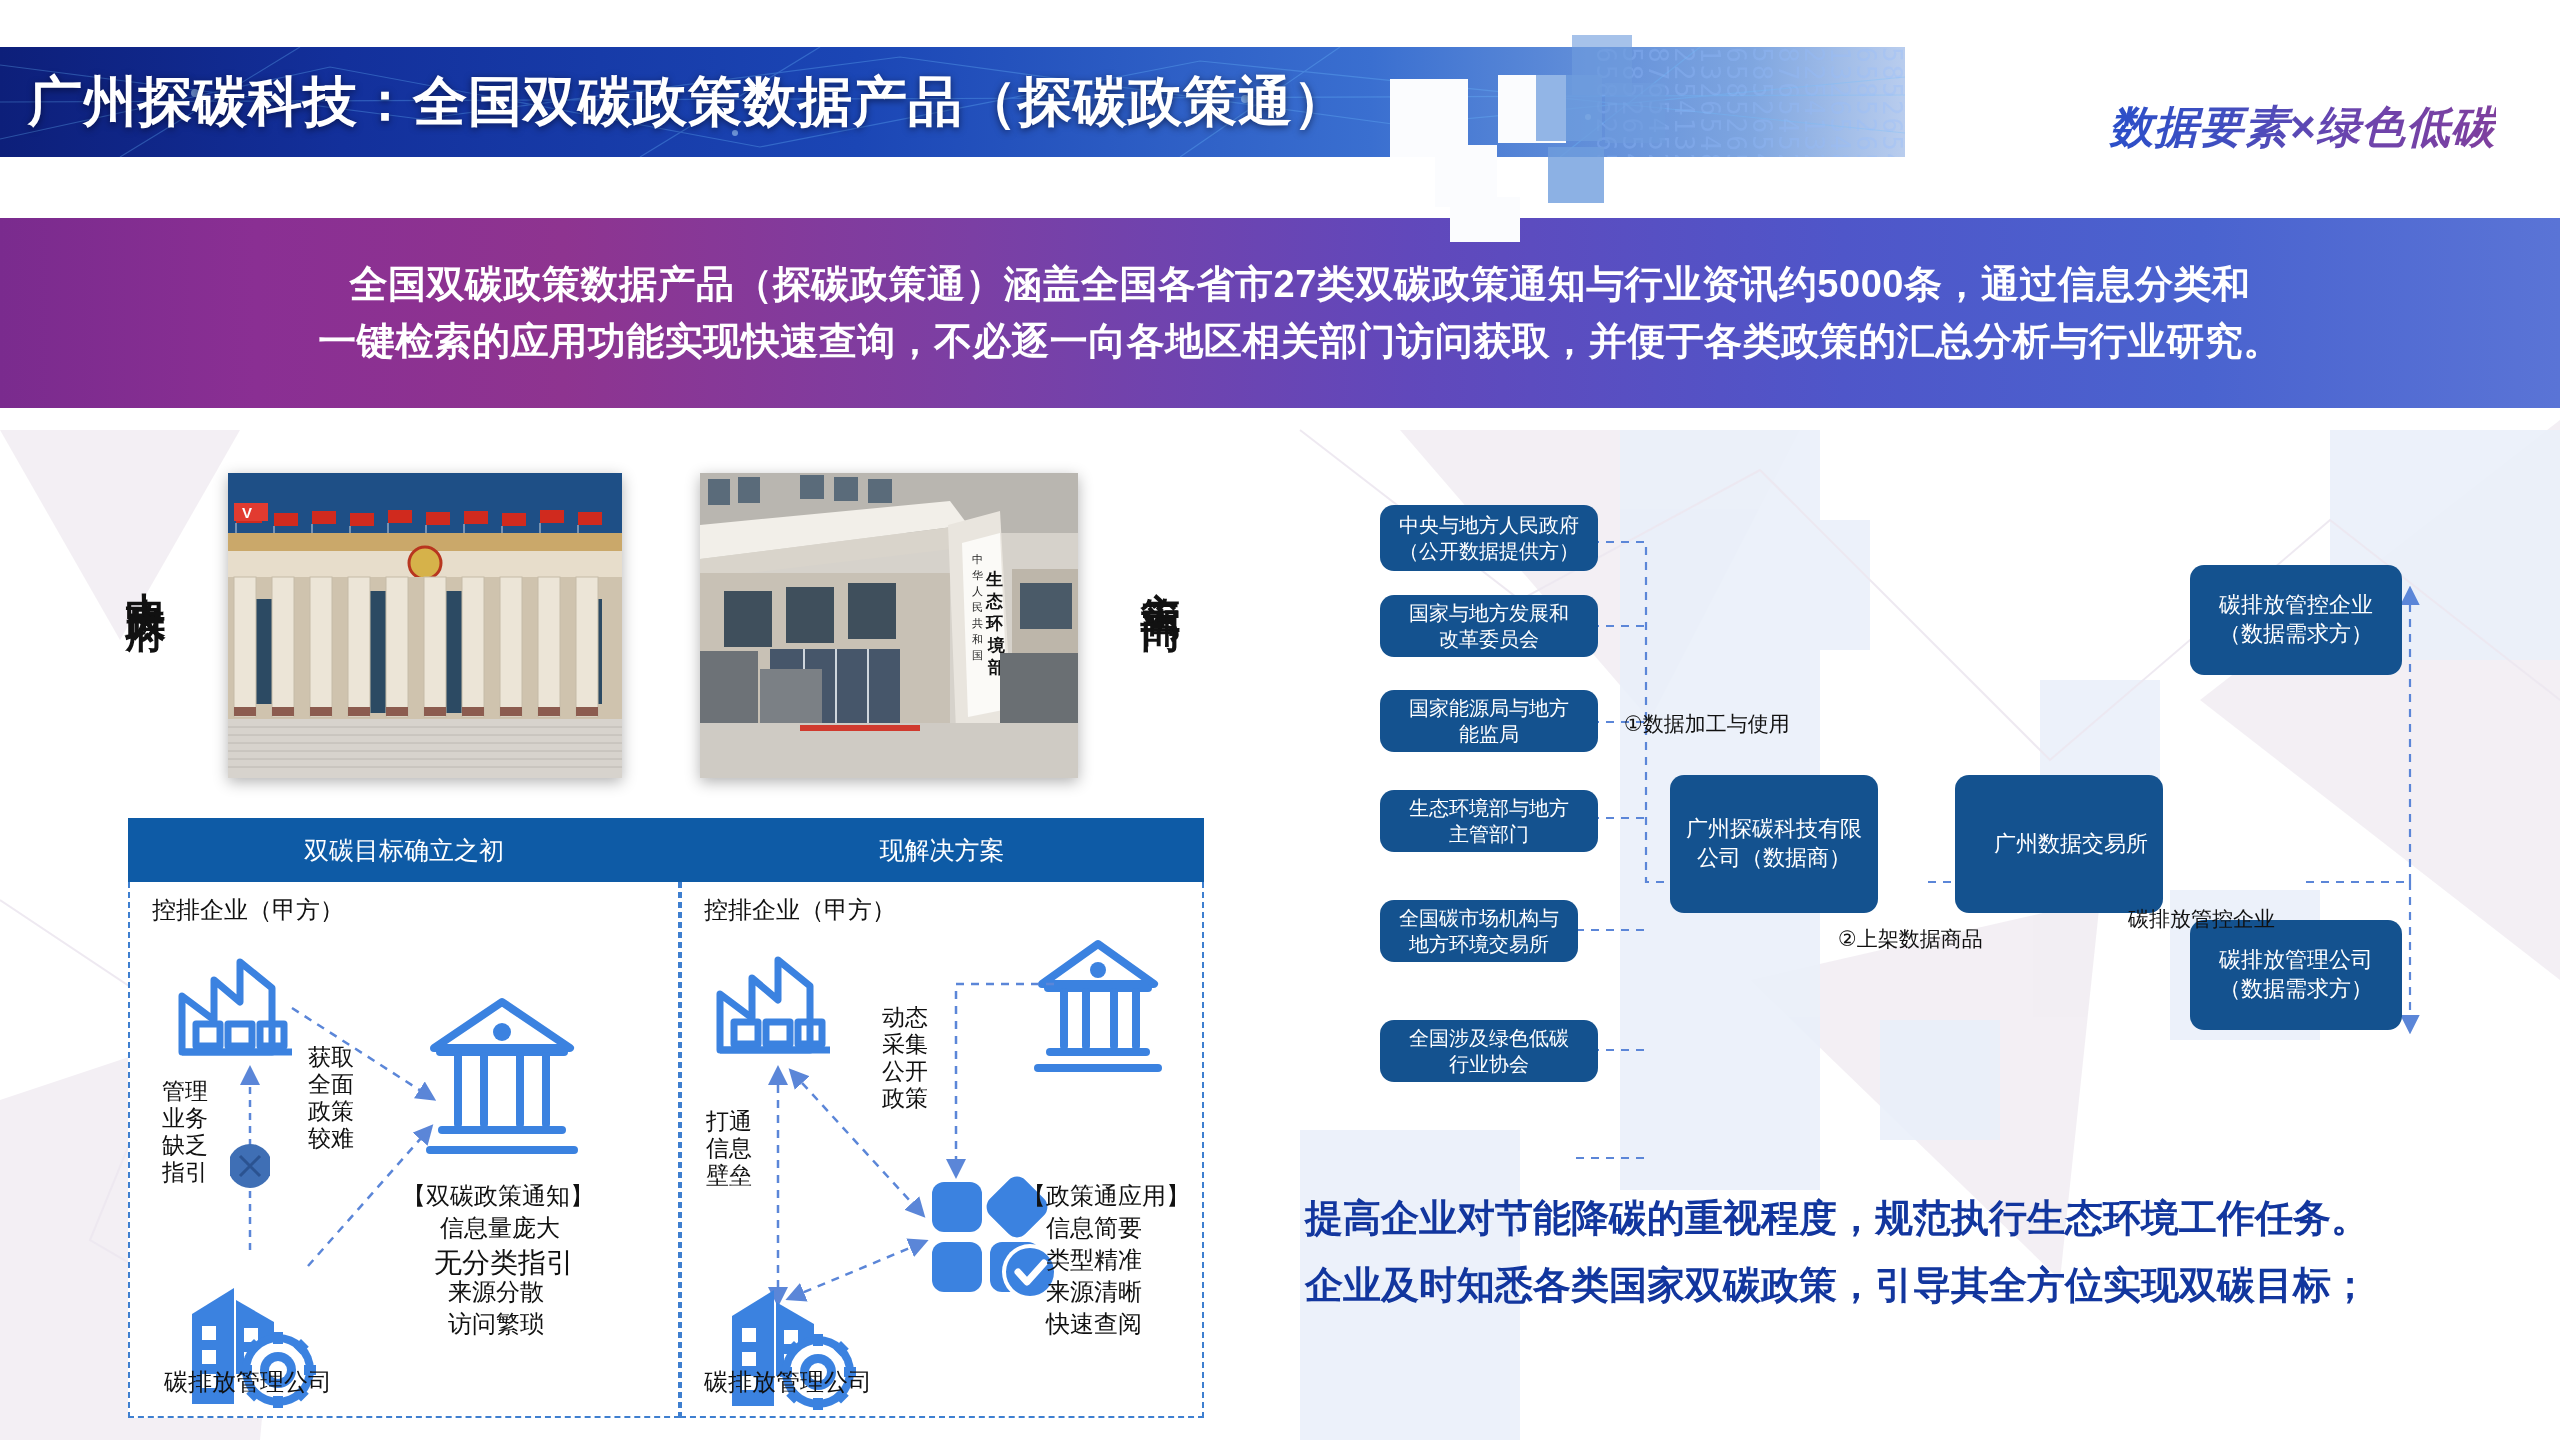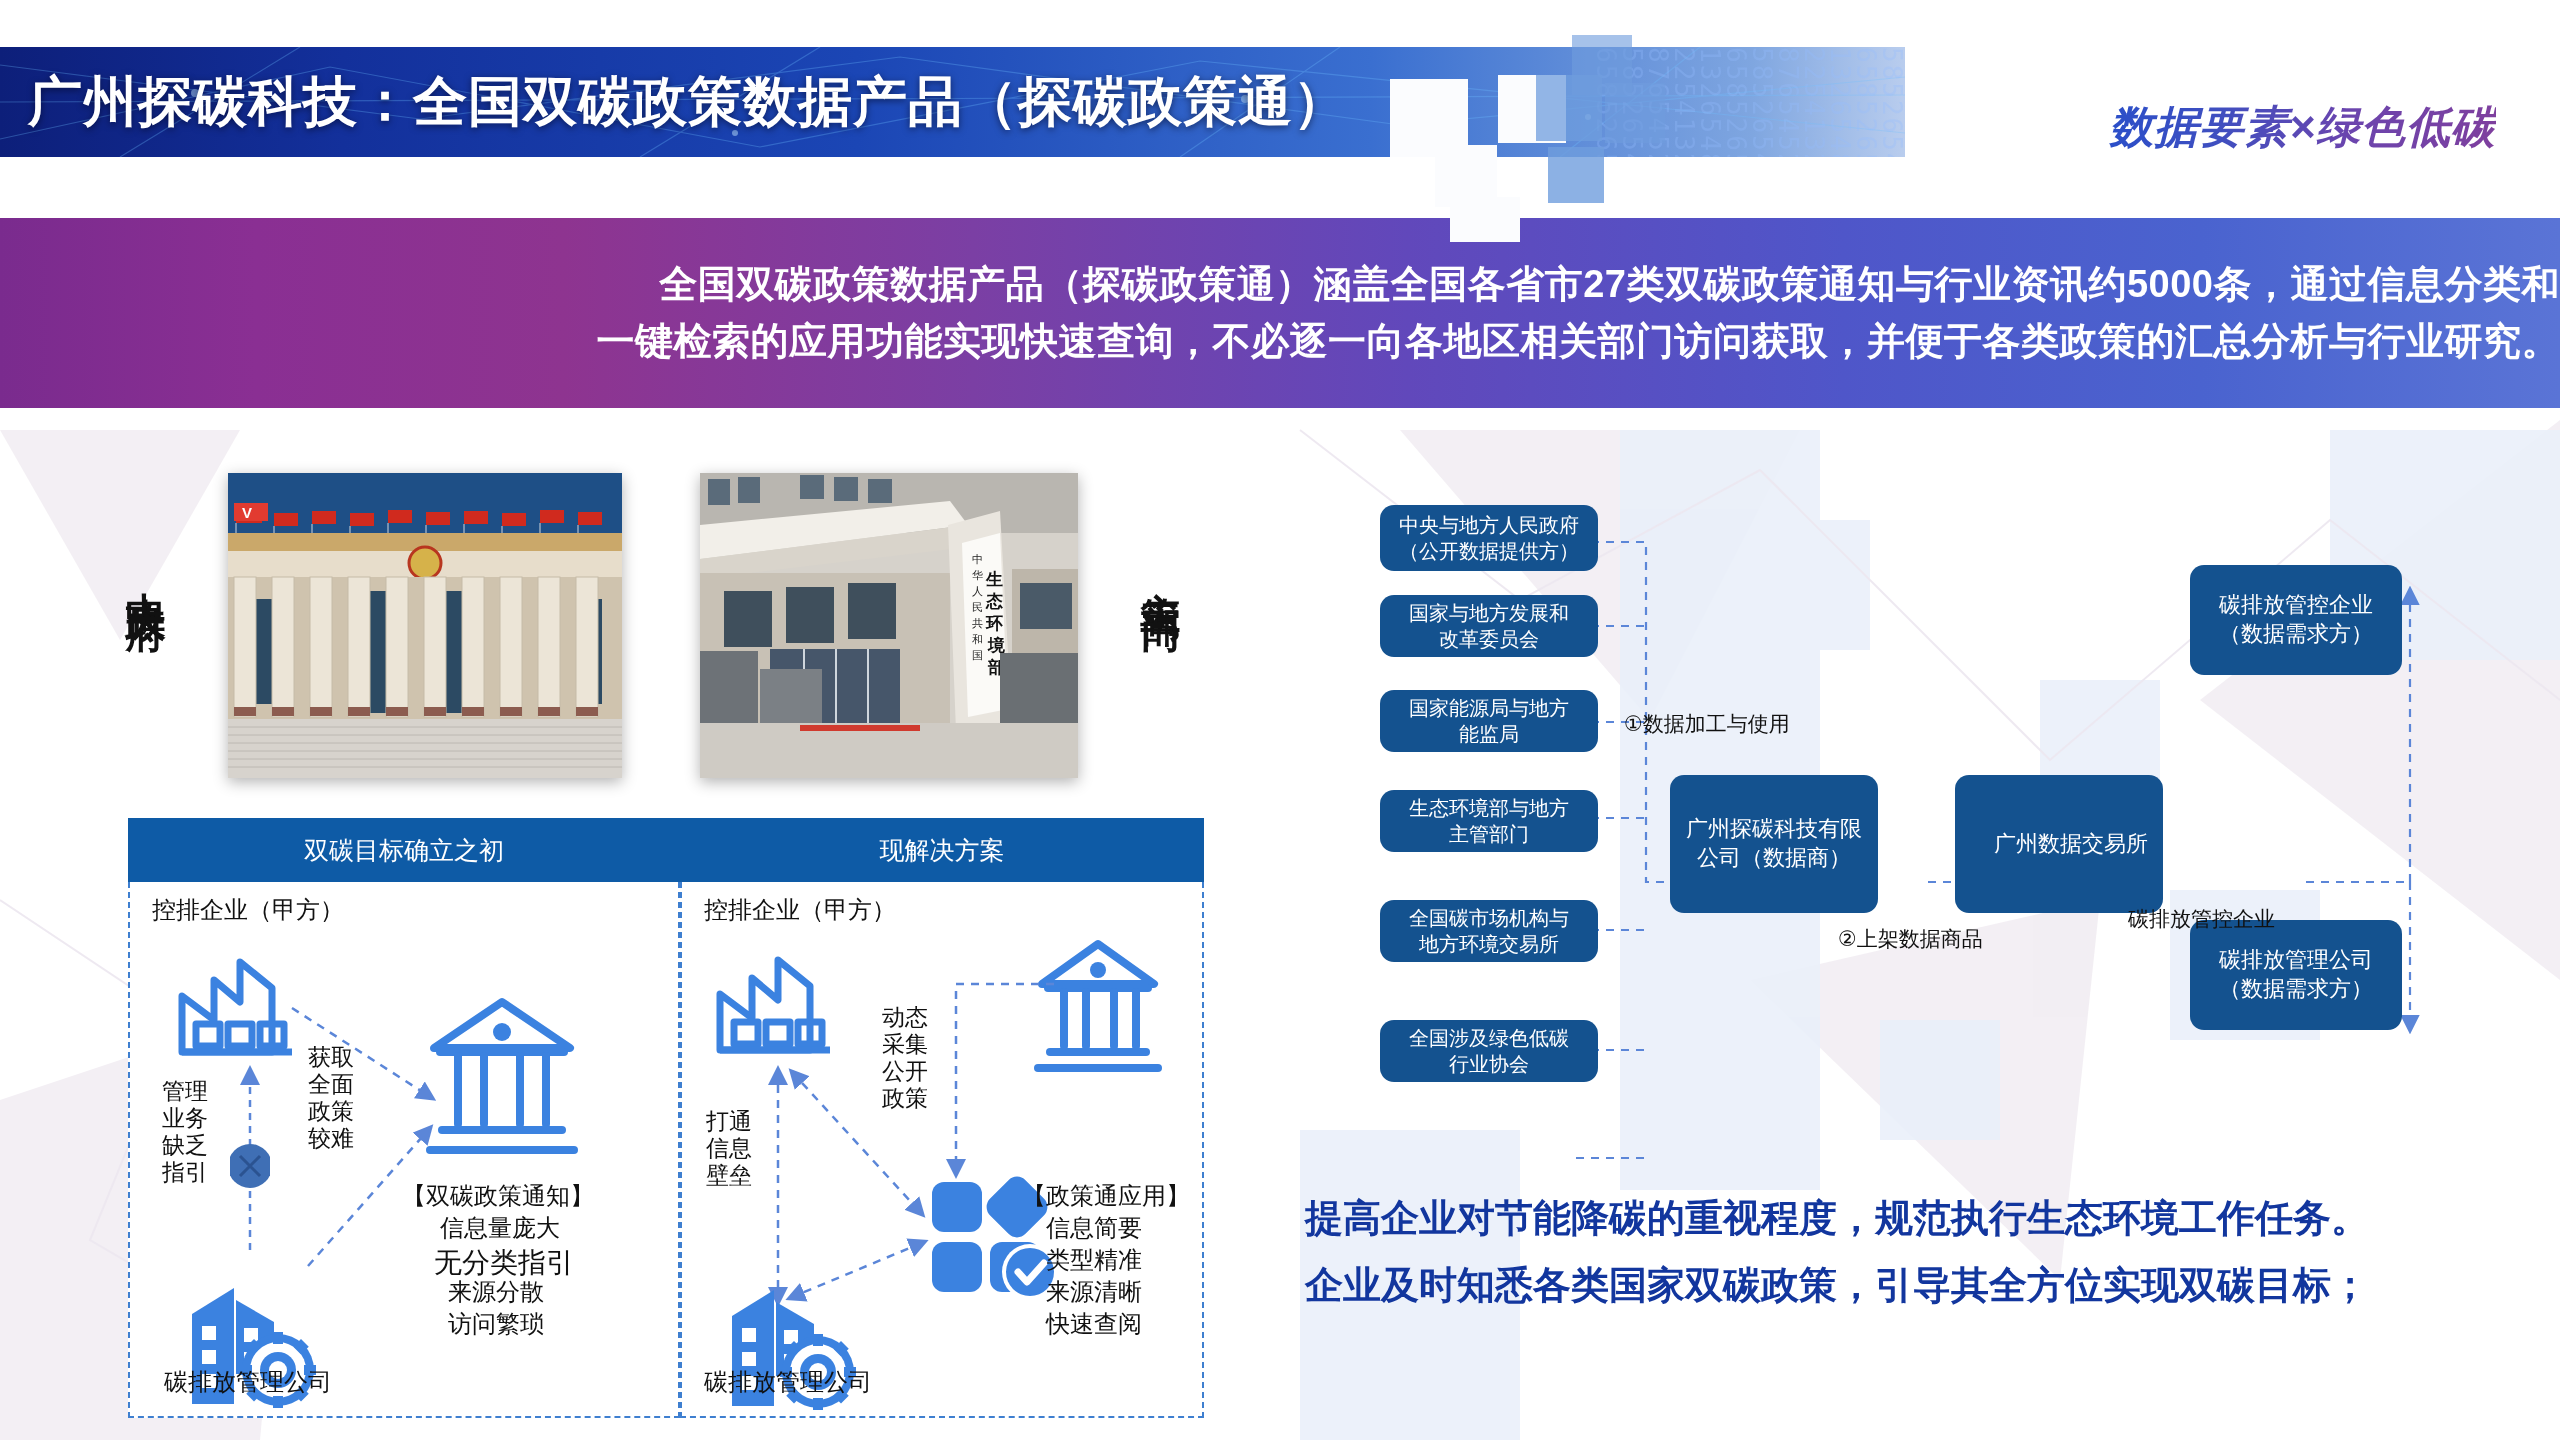--- a/index.html
+++ b/index.html
@@ -47,21 +47,21 @@
     font-size:44px;font-weight:bold;font-style:italic;
     background:linear-gradient(90deg,#2b4fc9 0%,#3f4fc0 28%,#6b45ae 62%,#7e3f9e 100%);
     -webkit-background-clip:text;background-clip:text;color:transparent;
     text-shadow:none;letter-spacing:1px;white-space:nowrap;
   }
 
   
   .banner{
     position:absolute;left:0;top:218px;width:2560px;height:190px;z-index:4;
     background:linear-gradient(90deg,#7a2b8e 0%, #8a2f93 10%, #8e3490 22%, #7b3fa4 38%, #6148bb 55%, #4f56c9 72%, #4a63cf 86%, #5a74d6 100%);
-    display:flex;flex-direction:column;justify-content:center;align-items:flex-end;
+    display:flex;flex-direction:column;justify-content:center;align-items:center;
     color:#fff;font-size:38px;font-weight:bold;line-height:1.5;letter-spacing:.5px;padding-left:40px;
   }
   .banner div{white-space:nowrap;}
 
   
   .vlabel{
     position:absolute;z-index:6;
     writing-mode:vertical-rl;text-orientation:upright;
     font-size:40px;font-weight:bold;color:#111;letter-spacing:6px;
     line-height:1.05;
@@ -554,21 +554,21 @@
 </svg>
 
 <div class="fbox" style="left:1380px;top:505px;width:218px;height:66px;white-space:pre-line;">中央与地方人民政府
 （公开数据提供方）</div>
 <div class="fbox" style="left:1380px;top:595px;width:218px;height:62px;white-space:pre-line;">国家与地方发展和
 改革委员会</div>
 <div class="fbox" style="left:1380px;top:690px;width:218px;height:62px;white-space:pre-line;">国家能源局与地方
 能监局</div>
 <div class="fbox" style="left:1380px;top:790px;width:218px;height:62px;white-space:pre-line;">生态环境部与地方
 主管部门</div>
-<div class="fbox" style="left:1380px;top:900px;width:218px;height:62px;white-space:pre-line;">全国碳市场机构与
+<div class="fbox" style="left:1380px;top:900px;width:198px;height:62px;white-space:pre-line;">全国碳市场机构与
 地方环境交易所</div>
 <div class="fbox" style="left:1380px;top:1020px;width:218px;height:62px;white-space:pre-line;">全国涉及绿色低碳
 行业协会</div>
 
 <div class="fbox lg" style="left:1670px;top:775px;width:208px;height:138px;white-space:pre-line;">广州探碳科技有限
 公司（数据商）</div>
 <div class="fbox lg" style="left:1955px;top:775px;width:208px;height:138px;white-space:pre-line;padding-left:32px;">广州数据交易所</div>
 <div class="fbox lg" style="left:2190px;top:565px;width:212px;height:110px;white-space:pre-line;">碳排放管控企业
 （数据需求方）</div>
 <div class="fbox lg" style="left:2190px;top:920px;width:212px;height:110px;white-space:pre-line;">碳排放管理公司

